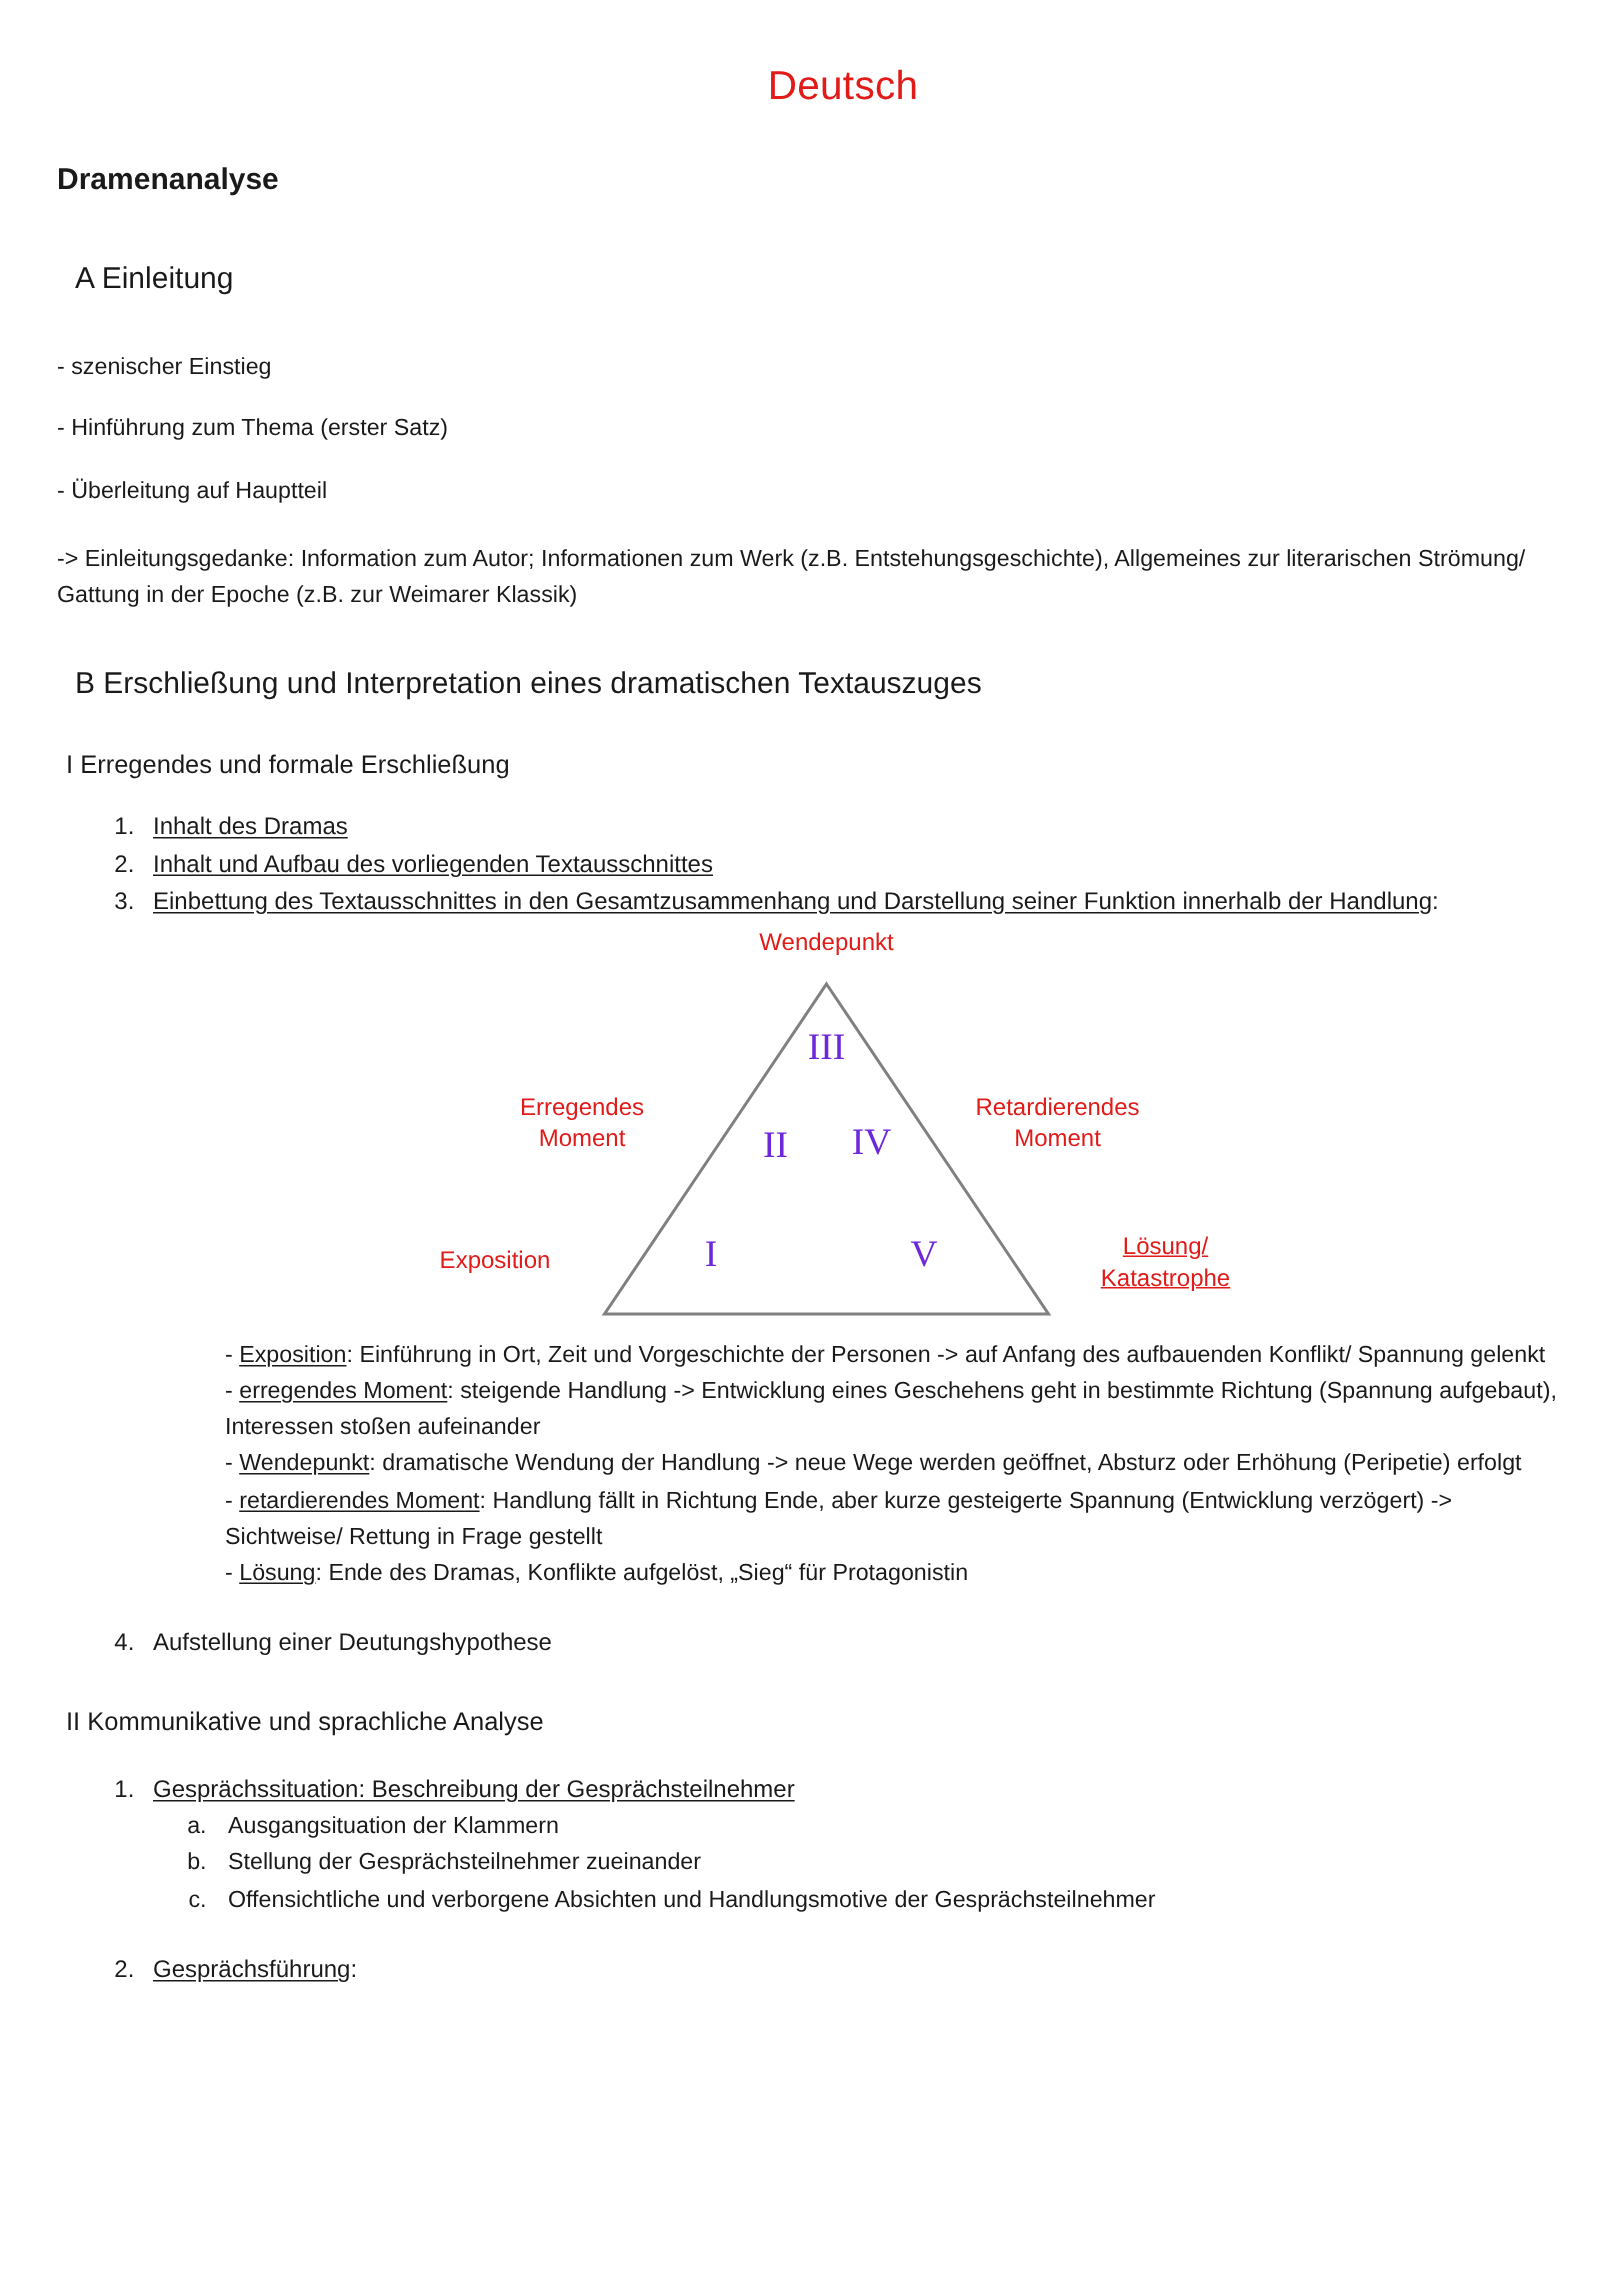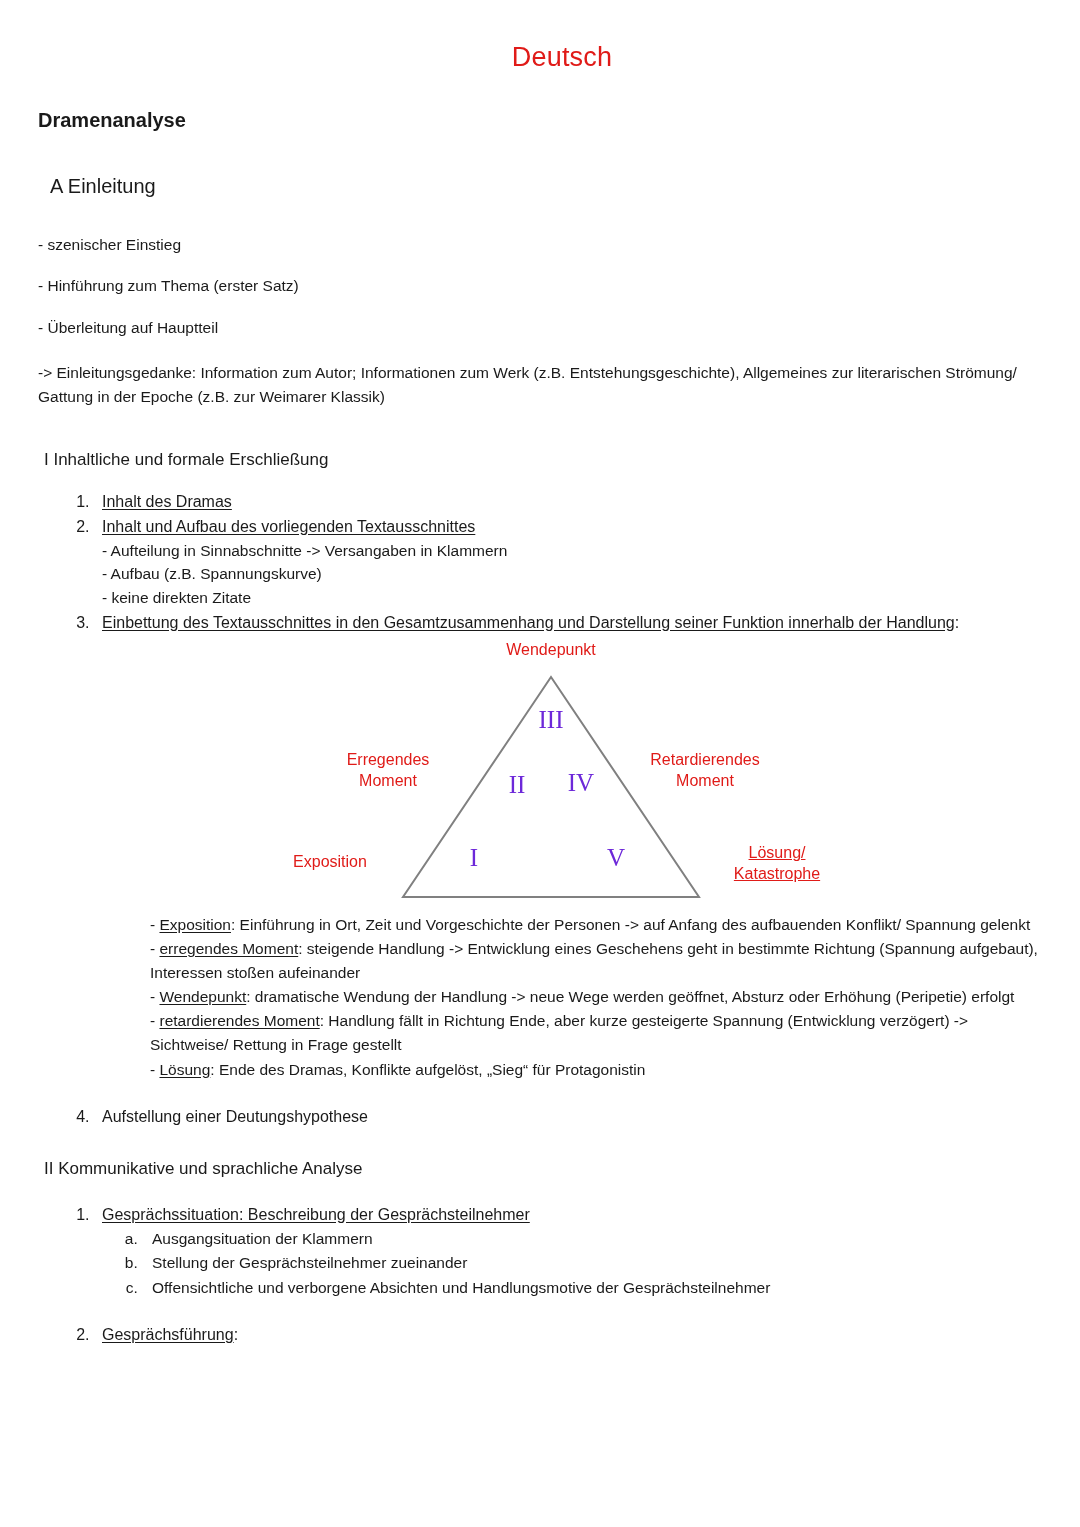--- a/index.html
+++ b/index.html
@@ -170,38 +170,34 @@
     <div class="dash-line">- Hinführung zum Thema (erster Satz)</div>
     <div class="gap-18"></div>
     <div class="dash-line">- Überleitung auf Hauptteil</div>
 
     <div class="gap-22"></div>
 
     <div class="para">-&gt; Einleitungsgedanke: Information zum Autor; Informationen zum Werk (z.B. Entstehungsgeschichte), Allgemeines zur literarischen Strömung/ Gattung in der Epoche (z.B. zur Weimarer Klassik)</div>
 
     <div class="gap-22"></div>
 
-
-    <div class="gap-18"></div>
-
-    <div class="h-roman">I Inhaltliche und formale Erschließung</div>
+    <div class="h-section">B Erschließung und Interpretation eines dramatischen Textauszuges</div>
+
+    <div class="gap-18"></div>
+
+    <div class="h-roman">I Erregendes und formale Erschließung</div>
 
     <div class="gap-18"></div>
 
     <ol class="num-list">
       <li>
         <span class="u">Inhalt des Dramas</span>
       </li>
       <li>
         <span class="u">Inhalt und Aufbau des vorliegenden Textausschnittes</span>
-        <ul class="sublines">
-          <li>- Aufteilung in Sinnabschnitte -&gt; Versangaben in Klammern</li>
-          <li>- Aufbau (z.B. Spannungskurve)</li>
-          <li>- keine direkten Zitate</li>
-        </ul>
       </li>
       <li>
         <span class="u">Einbettung des Textausschnittes in den Gesamtzusammenhang und Darstellung seiner Funktion innerhalb der Handlung</span><span>:</span>
 
         
         <div class="diagram">
           <svg width="1000" height="262" viewBox="0 0 1000 262">
             <polygon points="449,38 597,258 301,258" fill="none" stroke="#808080" stroke-width="2"></polygon>
           </svg>
 

